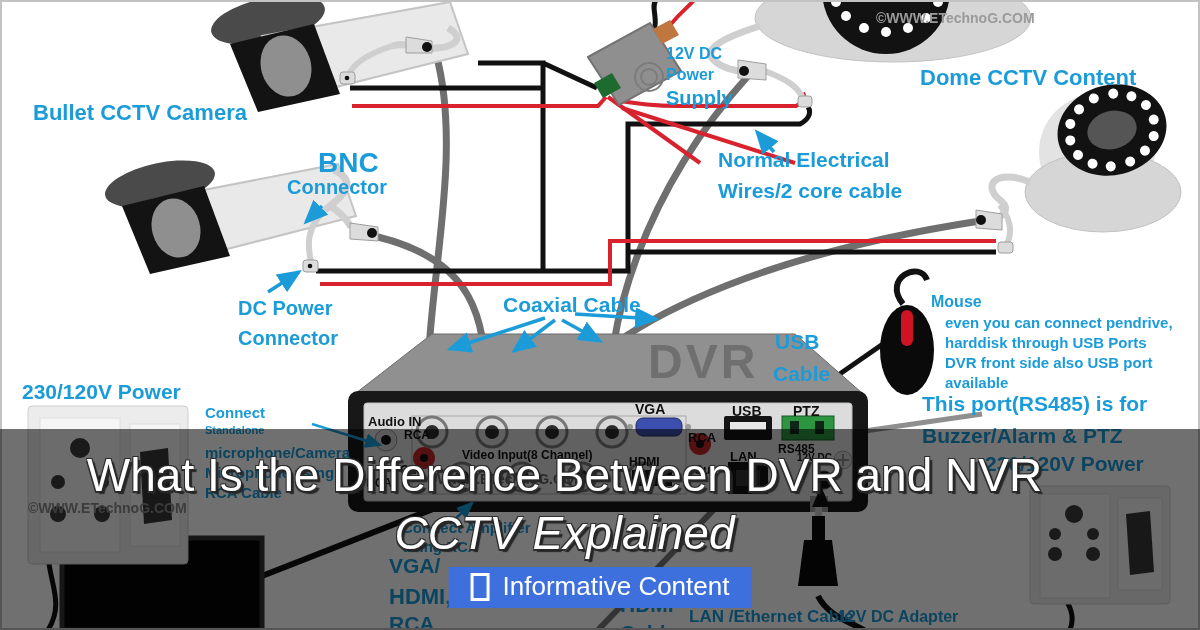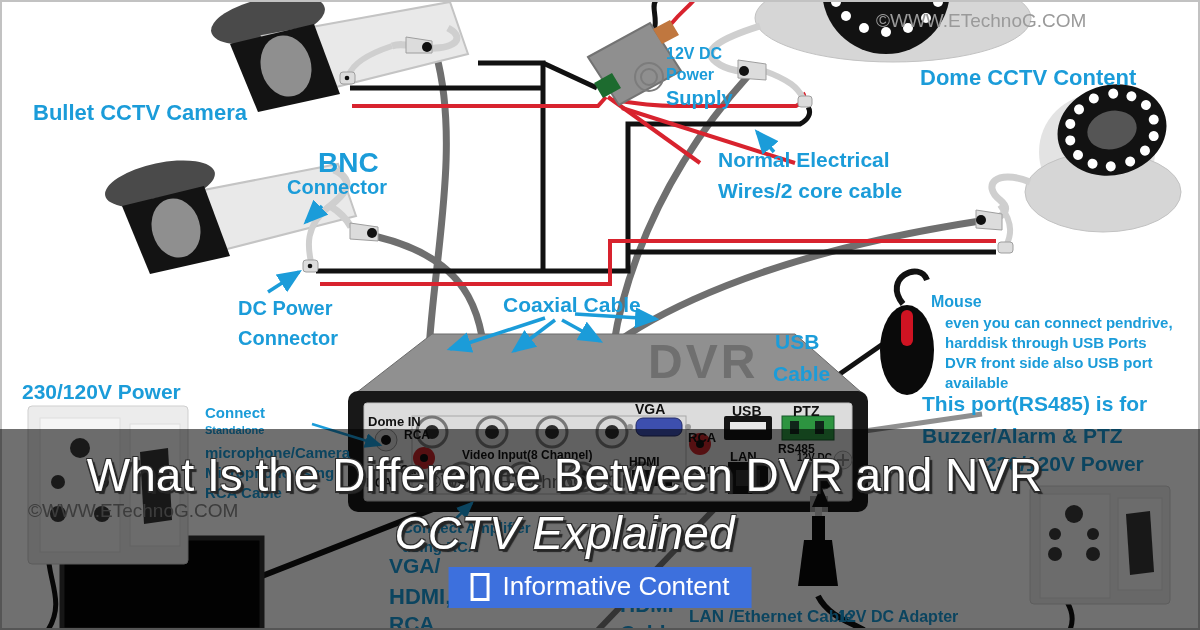--- a/index.html
+++ b/index.html
@@ -1,20 +1,20 @@
 <!DOCTYPE html>
 <html><head>
 <meta charset="utf-8">
 <style>
   html,body{margin:0;padding:0;background:#e9e9e9;}
   .stage{position:relative;width:1200px;height:630px;background:#ffffff;overflow:hidden;
          font-family:"Liberation Sans",sans-serif;}
   .stage svg.diagram{position:absolute;left:0;top:0;z-index:1;}
   .lbl{position:absolute;z-index:2;color:#1b9cd9;font-weight:700;white-space:nowrap;line-height:1.25;}
-  .wm{position:absolute;z-index:2;color:#9a9a9a;font-weight:400;font-size:19px;white-space:nowrap;}
+  .wm{position:absolute;z-index:2;color:#9a9a9a;font-weight:700;font-size:14px;white-space:nowrap;}
   .plabel{position:absolute;z-index:2;color:#101010;font-weight:700;white-space:nowrap;}
   .dvrname{position:absolute;z-index:2;color:#6f6f6f;font-weight:700;font-size:48px;letter-spacing:3px;}
   .overlay-band{position:absolute;left:0;top:429px;width:1200px;height:201px;
                 background:rgba(0,0,0,0.56);z-index:5;}
   .title-line{position:absolute;left:0;width:1129px;text-align:center;z-index:6;color:#ffffff;
               font-size:46px;font-weight:400;
               text-shadow:3px 3px 1px #262626,-1px -1px 0 #2e2e2e,1px -1px 0 #2e2e2e,-1px 2px 0 #2e2e2e;}
   .title-1{top:448px;}
   .title-2{top:506px;font-style:italic;}
   .badge{position:absolute;left:50%;transform:translateX(-50%);top:567px;z-index:6;
@@ -290,21 +290,21 @@
   <div class="lbl" style="left:620px;top:592px;font-size:21px">HDMI</div>
   <div class="lbl" style="left:620px;top:620px;font-size:21px">Cable</div>
   <div class="lbl" style="left:689px;top:606px;font-size:17px">LAN /Ethernet Cable</div>
   <div class="lbl" style="left:838px;top:607px;font-size:16px">12V DC Adapter</div>
 
   <div class="wm" style="left:876px;top:10px">©WWW.ETechnoG.COM</div>
   <div class="wm" style="left:28px;top:500px;color:#8a8a8a">©WWW.ETechnoG.COM</div>
   <div class="wm" style="left:427px;top:471px;color:#5f5f5f">©WWW.ETechnoG.COM</div>
 
   <div class="dvrname" style="left:648px;top:334px">DVR</div>
-  <div class="plabel" style="left:368px;top:414px;font-size:13px">Dome IN</div>
+  <div class="plabel" style="left:368px;top:414px;font-size:13px">Audio IN</div>
   <div class="plabel" style="left:404px;top:428px;font-size:12px">RCA</div>
   <div class="plabel" style="left:462px;top:448px;font-size:12px">Video Input(8 Channel)</div>
   <div class="plabel" style="left:635px;top:401px;font-size:14px">VGA</div>
   <div class="plabel" style="left:629px;top:455px;font-size:12px">HDMI</div>
   <div class="plabel" style="left:688px;top:430px;font-size:13px">RCA</div>
   <div class="plabel" style="left:732px;top:403px;font-size:14px">USB</div>
   <div class="plabel" style="left:730px;top:449px;font-size:13px">LAN</div>
   <div class="plabel" style="left:793px;top:403px;font-size:14px">PTZ</div>
   <div class="plabel" style="left:778px;top:442px;font-size:12px">RS485</div>
   <div class="plabel" style="left:400px;top:463px;font-size:12px">Out</div>

